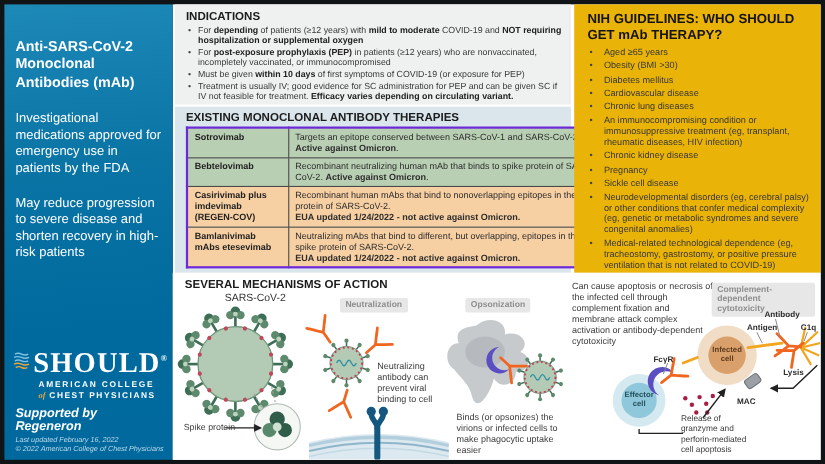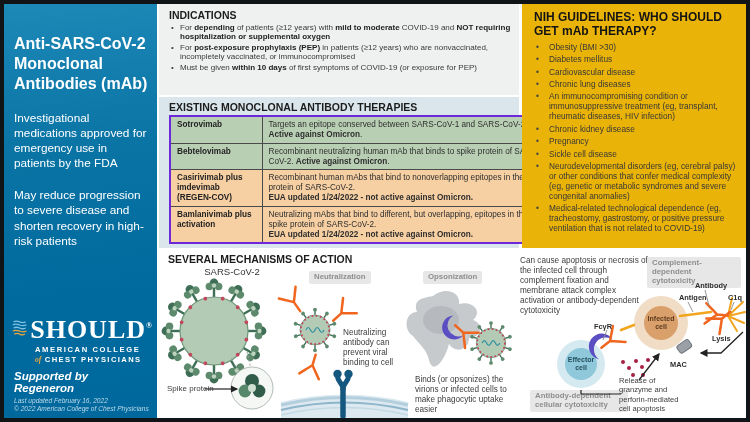--- a/index.html
+++ b/index.html
@@ -2,21 +2,21 @@
 <html><head>
 <meta charset="utf-8">
 <style>
   * { box-sizing: border-box; margin: 0; padding: 0; }
   html,body { width:750px; height:422px; }
   body { font-family:"Liberation Sans", sans-serif; position:relative; background:#fff; }
   .frame { position:absolute; inset:0; background:#101416; padding:4px; display:flex; }
 
   
   .sidebar { width:153px; flex:0 0 153px; background:linear-gradient(175deg,#1d89b7 0%,#0a74a5 35%,#006a9e 70%,#00689c 100%); color:#fff; position:relative; overflow:hidden; }
-  .side-title { font-size:16px; font-weight:bold; line-height:1.25; padding:30px 8px 0 10px; white-space:pre-line; }
+  .side-title { font-size:13px; font-weight:bold; line-height:1.25; padding:30px 8px 0 10px; white-space:pre-line; }
   .side-para { font-size:11.8px; line-height:1.28; padding:0 8px 0 10px; margin-top:17px; }
   .logo-block { position:absolute; left:8px; right:4px; top:313px; }
   .logo-row { display:flex; align-items:flex-end; }
   .logo-waves { width:20px; height:22px; margin-right:3px; margin-bottom:4px; }
   .chest-word { font-family:"Liberation Serif", serif; font-size:26px; font-weight:bold; letter-spacing:1px; line-height:1; }
   .chest-reg { font-size:8px; vertical-align:super; }
   .logo-line1 { font-size:7.6px; letter-spacing:1.6px; font-weight:bold; margin:2px 0 0 23px; }
   .logo-line2 { font-size:7.6px; letter-spacing:1.4px; font-weight:bold; margin:1px 0 0 23px; }
   .logo-of { font-family:"Liberation Serif", serif; font-style:italic; color:#e9a63f; letter-spacing:0; text-transform:none; }
   .supported { font-size:11.5px; font-style:italic; font-weight:bold; padding:0 8px 0 10px; position:absolute; left:0; top:366px; }
@@ -128,51 +128,53 @@
   <div class="main">
     <div class="top-row">
       <div class="left-col">
 
         <div class="indications">
           <div class="panel-title">INDICATIONS</div>
           <ul class="blist">
               <li>For <b>depending</b> of patients (≥12 years) with <b>mild to moderate</b> COVID-19 and <b>NOT requiring hospitalization or supplemental oxygen</b></li>
               <li>For <b>post-exposure prophylaxis (PEP)</b> in patients (≥12 years) who are nonvaccinated, incompletely vaccinated, or immunocompromised</li>
               <li>Must be given <b>within 10 days</b> of first symptoms of COVID-19 (or exposure for PEP)</li>
+              <li>Treatment is usually IV; good evidence for SC administration for PEP and can be given SC if IV not feasible for treatment. <b>Efficacy varies depending on circulating variant.</b></li>
             </ul>
         </div>
 
         <div class="therapies">
           <div class="panel-title">EXISTING MONOCLONAL ANTIBODY THERAPIES</div>
           <table>
             <tbody>
                 <tr class="active">
                 <td>Sotrovimab</td>
                 <td>Targets an epitope conserved between SARS-CoV-1 and SARS-CoV-2. <b>Active against Omicron</b>.</td>
               </tr>
                 <tr class="active">
                 <td>Bebtelovimab</td>
                 <td>Recombinant neutralizing human mAb that binds to spike protein of SARS-CoV-2. <b>Active against Omicron</b>.</td>
               </tr>
                 <tr class="inactive">
                 <td>Casirivimab plus imdevimab (REGEN-COV)</td>
                 <td>Recombinant human mAbs that bind to nonoverlapping epitopes in the spike protein of SARS-CoV-2.<br><b>EUA updated 1/24/2022 - not active against Omicron.</b></td>
               </tr>
                 <tr class="inactive">
-                <td>Bamlanivimab plus activation</td>
+                <td>Bamlanivimab mAbs etesevimab</td>
                 <td>Neutralizing mAbs that bind to different, but overlapping, epitopes in the spike protein of SARS-CoV-2.<br><b>EUA updated 1/24/2022 - not active against Omicron.</b></td>
               </tr>
               </tbody>
           </table>
         </div>
       </div>
 
       <div class="nih">
         <div class="nih-title">NIH GUIDELINES: WHO SHOULD GET mAb THERAPY?</div>
         <ul class="blist">
+            <li>Aged ≥65 years</li>
             <li>Obesity (BMI &gt;30)</li>
             <li>Diabetes mellitus</li>
             <li>Cardiovascular disease</li>
             <li>Chronic lung diseases</li>
             <li>An immunocompromising condition or immunosuppressive treatment (eg, transplant, rheumatic diseases, HIV infection)</li>
             <li>Chronic kidney disease</li>
             <li>Pregnancy</li>
             <li>Sickle cell disease</li>
             <li>Neurodevelopmental disorders (eg, cerebral palsy) or other conditions that confer medical complexity (eg, genetic or metabolic syndromes and severe congenital anomalies)</li>
             <li>Medical-related technological dependence (eg, tracheostomy, gastrostomy, or positive pressure ventilation that is not related to COVID-19)</li>
@@ -255,21 +257,20 @@
         <path d="M30,10 C42,0 58,6 56,18 C70,14 80,26 70,34 C82,38 78,52 66,52 C66,64 52,68 46,58 C42,74 30,90 26,74 C24,64 16,58 10,50 C0,44 2,26 14,26 C10,14 18,12 30,10 Z" fill="#c7cacd"></path>
         <ellipse cx="38" cy="34" rx="18" ry="14" fill="#b0b4b9" opacity="0.75"></ellipse>
         <path transform="translate(50,42) rotate(-25)" d="M6,-11 A12,12 0 1,0 6,11 A8,8 0 1,1 6,-11 Z" fill="#5b4ec2"></path>
         <use href="#ab" transform="translate(64,50) rotate(132)"></use>
         <use href="#svirus" transform="translate(88,57) scale(0.98)"></use>
       </svg>
       <div class="caption" style="left:258px;top:127px;width:102px;">Binds (or opsonizes) the virions or infected cells to make phagocytic uptake easier</div>
 
       <div class="caption" style="left:363px;top:8px;width:128px;">Can cause apoptosis or necrosis of the infected cell through complement fixation and membrane attack complex activation or antibody-dependent cytotoxicity</div>
       <div class="badge" style="left:490px;top:9px;width:94px;">Complement-dependent cytotoxicity</div>
-      <div class="badge" style="left:373px;top:142px;width:98px;">Antibody-dependent cellular cytotoxicity</div>
 
       <svg class="layer" style="left:358px;top:28px" width="231" height="142" viewBox="0 0 231 142">
         <defs>
             <marker id="arrB" markerWidth="7" markerHeight="7" refX="5" refY="3" orient="auto">
               <path d="M0,0 L6,3 L0,6 Z" fill="#222"></path>
             </marker>
           </defs>
 
         <circle cx="66" cy="88" r="24" fill="#d4e9f0"></circle>
         <circle cx="66" cy="88" r="16" fill="#8fc8da"></circle>

